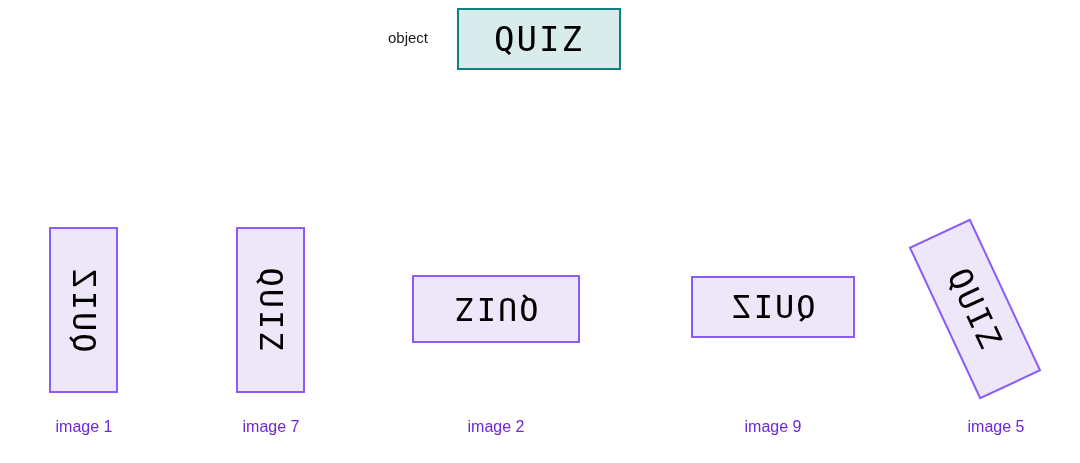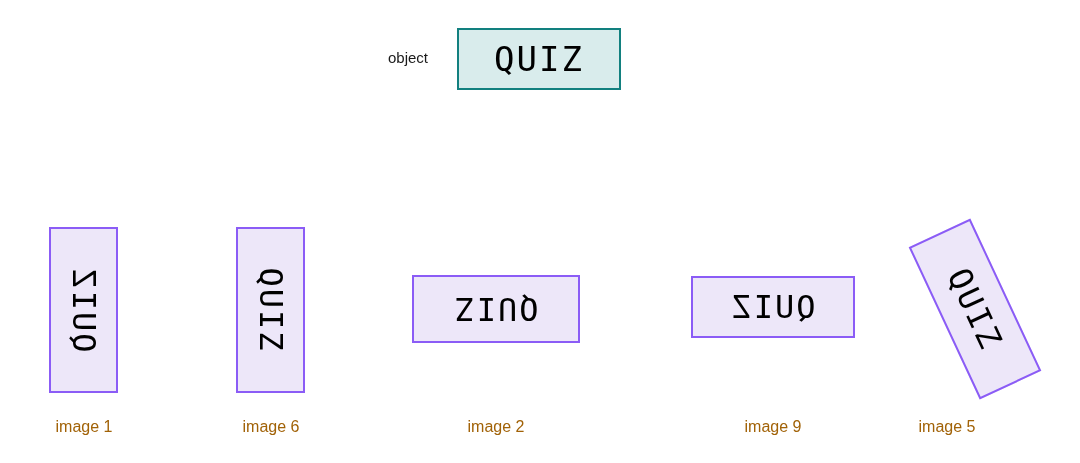--- a/index.html
+++ b/index.html
@@ -16,21 +16,20 @@
     overflow: hidden;
   }
 
   
   #object-row {
     position: absolute;
     left: 0;
     top: 0;
     width: 1080px;
     height: 90px;
-    margin-top: 20px;
   }
   #object-label {
     position: absolute;
     left: 388px;
     top: 29px;
     font-size: 15px;
     color: #1a1a1a;
     line-height: 18px;
     white-space: nowrap;
     font-family: "Liberation Sans", sans-serif;
@@ -98,31 +97,31 @@
     transform: rotate(-25deg);
     transform-origin: 50% 50%;
   }
   #card-5 .glyph-wrap { transform: translate(-50%, -50%) rotate(90deg); }
 
   
   .caption {
     position: absolute;
     top: 417px;
     font-size: 16px;
-    color: #a16207;
+    color: #6d28d9;
     line-height: 20px;
     text-align: center;
     white-space: nowrap;
     font-family: "Liberation Sans", sans-serif;
   }
   #caption-1 { left: 24px;  width: 120px; }
   #caption-2 { left: 211px; width: 120px; }
   #caption-3 { left: 436px; width: 120px; }
   #caption-4 { left: 713px; width: 120px; }
-  #caption-5 { left: 887px; width: 120px; }
+  #caption-5 { left: 936px; width: 120px; }
 </style>
 </head>
 <body>
 
 <div id="object-row">
   <div id="object-label">object</div>
   <div id="object-card">
     <span class="glyph">QUIZ</span>
   </div>
 </div>
@@ -151,16 +150,16 @@
   </span>
 </div>
 
 <div class="card" id="card-5">
   <span class="glyph-wrap">
     <span class="glyph">QUIZ</span>
   </span>
 </div>
 
 <div class="caption" id="caption-1">image 1</div>
-<div class="caption" id="caption-2">image 6</div>
+<div class="caption" id="caption-2">image 7</div>
 <div class="caption" id="caption-3">image 2</div>
 <div class="caption" id="caption-4">image 9</div>
 <div class="caption" id="caption-5">image 5</div>
 
 </body></html>

